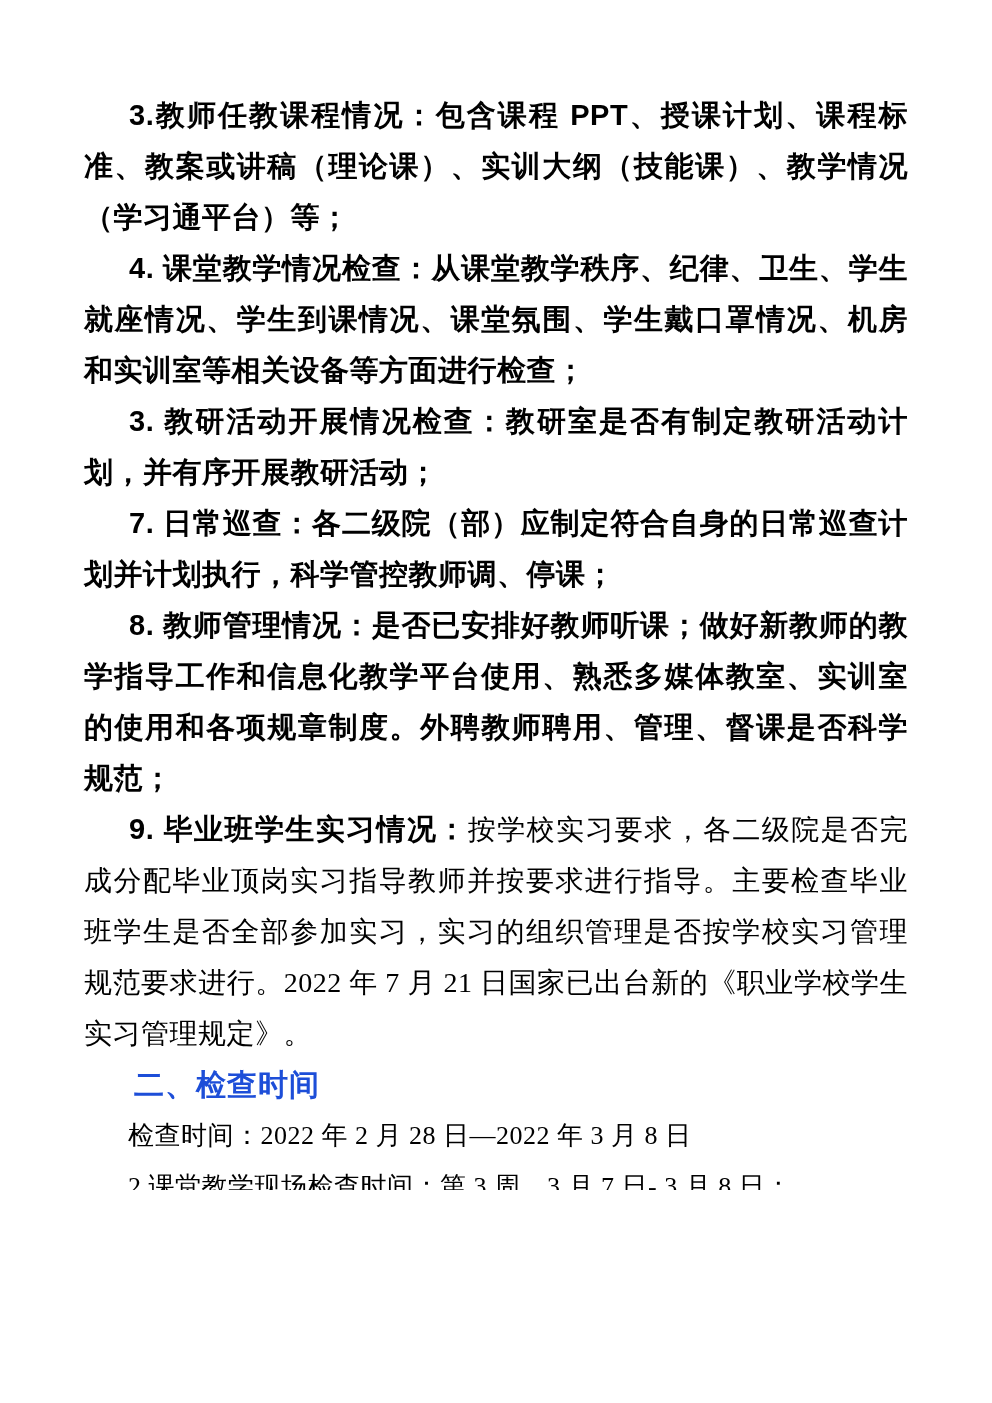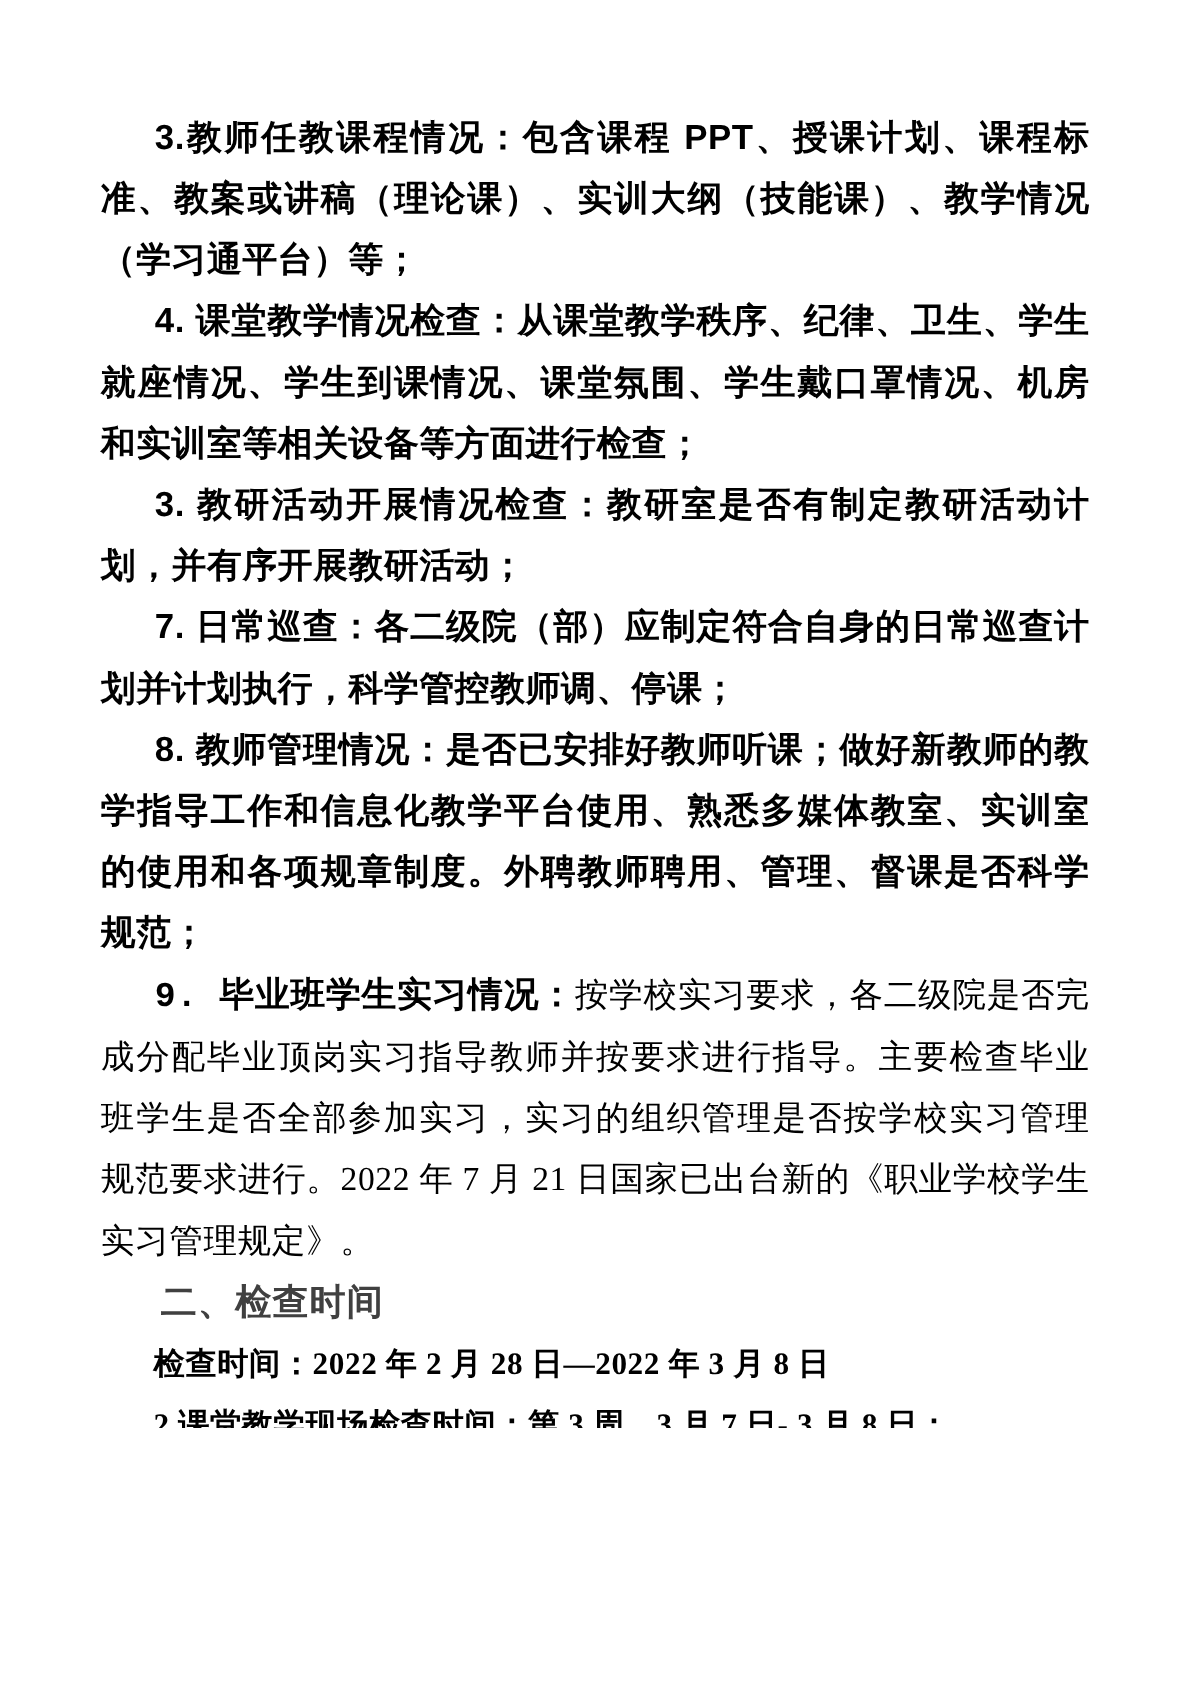--- a/index.html
+++ b/index.html
@@ -24,53 +24,53 @@
     padding: 0;
     text-align: justify;
     color: #000000;
   }
   .hei {
     font-family: "Liberation Sans", "DejaVu Sans", sans-serif;
     font-weight: 700;
   }
   .song {
     font-family: "Liberation Serif", "DejaVu Serif", serif;
-    font-weight: 700;
+    font-weight: 400;
   }
   .body-para {
     font-size: 29px;
     line-height: 51px;
     text-indent: 45px;
     letter-spacing: 0.5px;
   }
   .mixed-para {
     font-size: 29px;
     line-height: 51px;
     text-indent: 45px;
     letter-spacing: 0.5px;
     text-align: justify;
     margin: 0;
   }
   .mixed-para .lead {
-    font-family: Liberation Mono, monospace;
+    font-family: Liberation Sans, sans-serif;
     font-weight: 700;
   }
   .mixed-para .rest {
     font-family: "Liberation Serif", "DejaVu Serif", serif;
     font-weight: 400;
     font-size: 28px;
   }
   .section-heading {
     margin: 0;
     padding: 0;
     font-size: 30px;
     line-height: 51px;
     text-indent: 50px;
     letter-spacing: 1px;
-    color: #404040;
+    color: #1d4ed8;
     text-align: left;
     font-family: "Liberation Sans", "DejaVu Sans", sans-serif;
     font-weight: 700;
   }
   .schedule-para {
     font-size: 26px;
     line-height: 51px;
     text-indent: 44px;
     letter-spacing: 0.5px;
     text-align: left;

